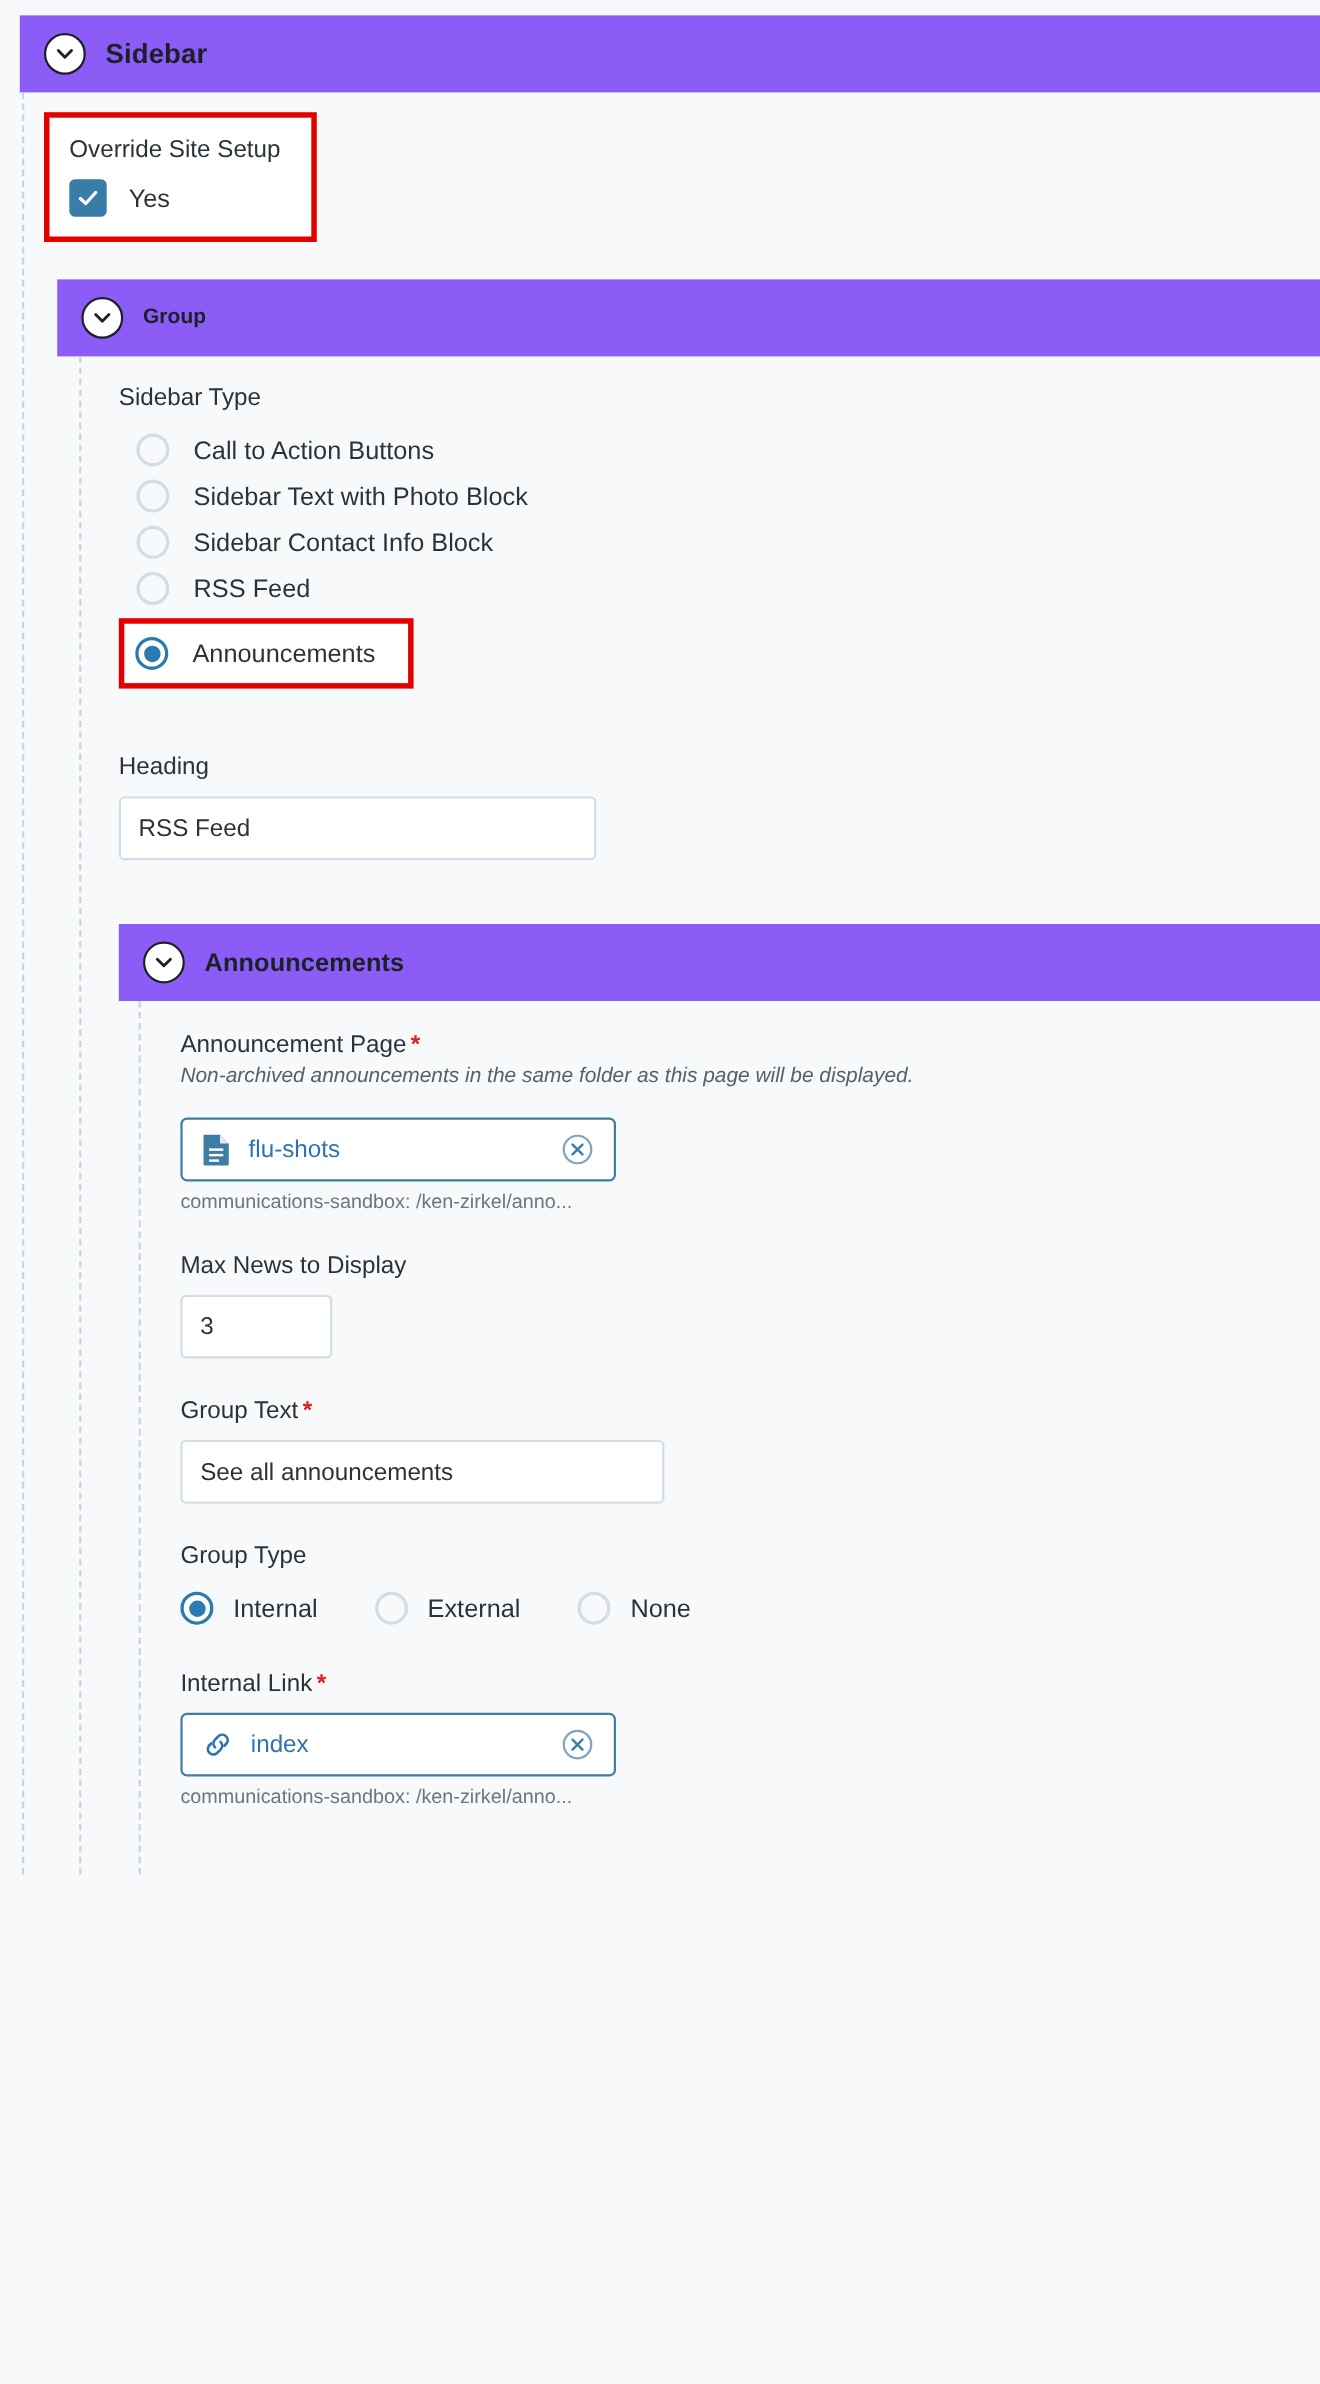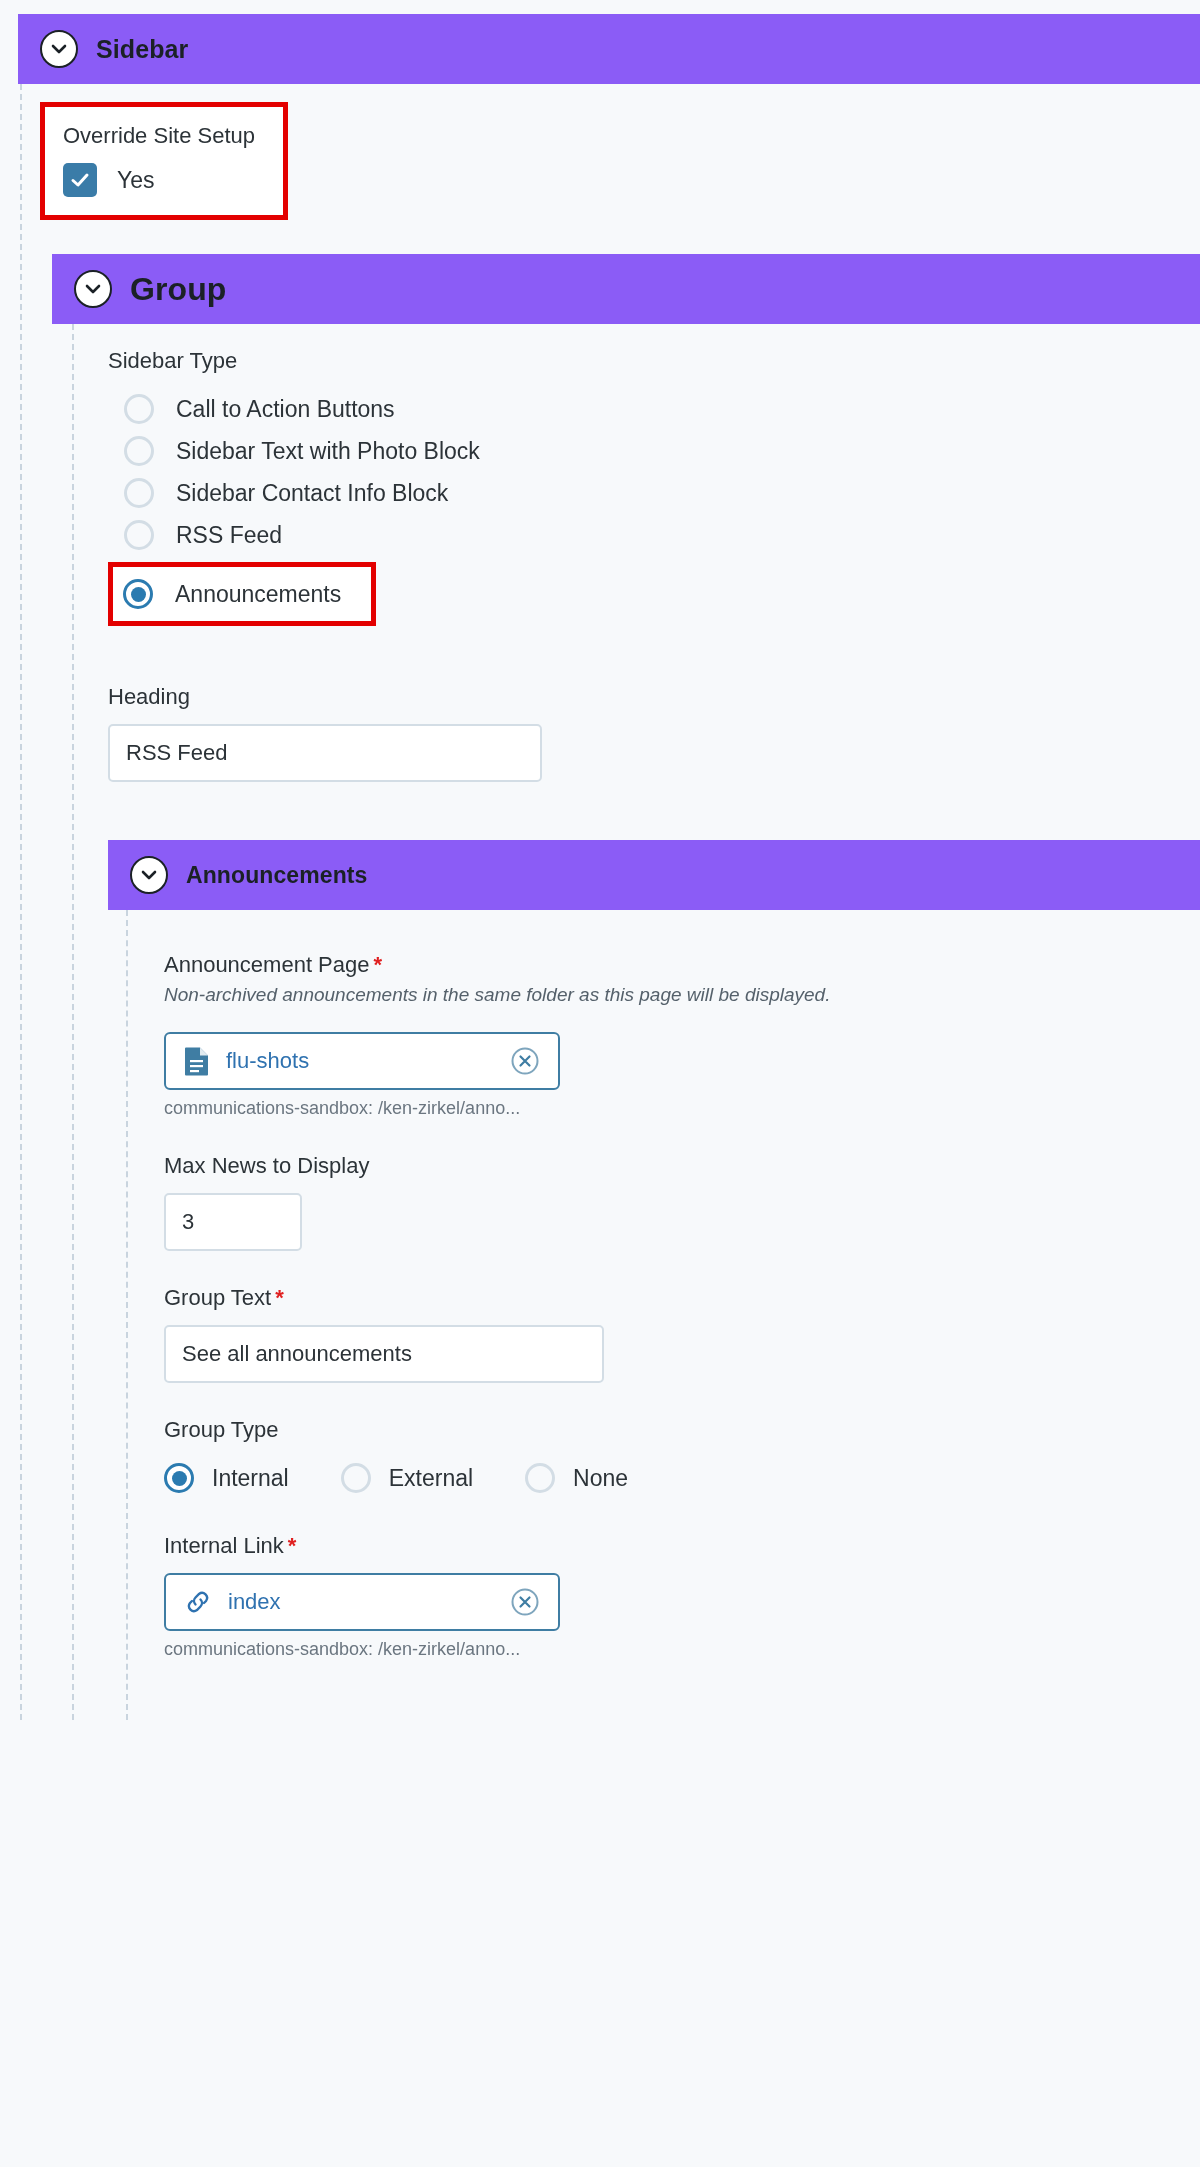--- a/index.html
+++ b/index.html
@@ -26,21 +26,21 @@
   }
   .panel-header.lvl1 { margin: 14px 0 0 18px; width: 1182px; }
   .panel-header.lvl2 { margin: 0; width: 1150px; }
   .panel-header.lvl3 { margin: 0; width: 1116px; }
   .panel-header .title {
     font-size: 25px;
     font-weight: bold;
     color: #1b2126;
     letter-spacing: .1px;
   }
-  .panel-header.lvl2 .title { font-size: 32px; }
+  .panel-header.lvl2 .title { font-size: 19px; }
   .panel-header.lvl3 .title { font-size: 23px; }
 
   .chev {
     width: 38px; height: 38px;
     border: 2px solid #1b2126;
     border-radius: 50%;
     background: #ffffff;
     display: flex; align-items: center; justify-content: center;
     flex: 0 0 auto;
   }
@@ -249,21 +249,21 @@
 
         <div class="panel-header lvl3" style="margin-left:0;">
           <span class="chev">
             <svg width="20" height="20" viewBox="0 0 20 20" aria-hidden="true">
               <path d="M4 7 L10 13 L16 7" fill="none" stroke="#1b2126" stroke-width="2.6" stroke-linecap="round" stroke-linejoin="round"></path>
             </svg>
           </span>
           <span class="title">Announcements</span>
         </div>
 
-        <div class="rail" style="margin-left:18px; padding-top:42px;">
+        <div class="rail" style="margin-left:18px; padding-top:26px;">
           <div class="rail-inner" style="padding-left:36px;">
 
             <div>
               <span class="field-label" style="margin-bottom:6px;"><span>Announcement Page</span><span class="req">*</span></span>
               <div class="helper">Non-archived announcements in the same folder as this page will be displayed.</div>
               <div class="chip">
                 <span class="chip-icon">
                   <svg width="26" height="30" viewBox="0 0 26 30" aria-hidden="true">
                     <path d="M2 1.5 h14 l8 8 v19 a1 1 0 0 1 -1 1 h-21 a1 1 0 0 1 -1 -1 v-26 a1 1 0 0 1 1 -1 z" fill="#3f7da3"></path>
                     <path d="M16 1.5 v8 h8" fill="#ffffff" opacity="0.85"></path>

